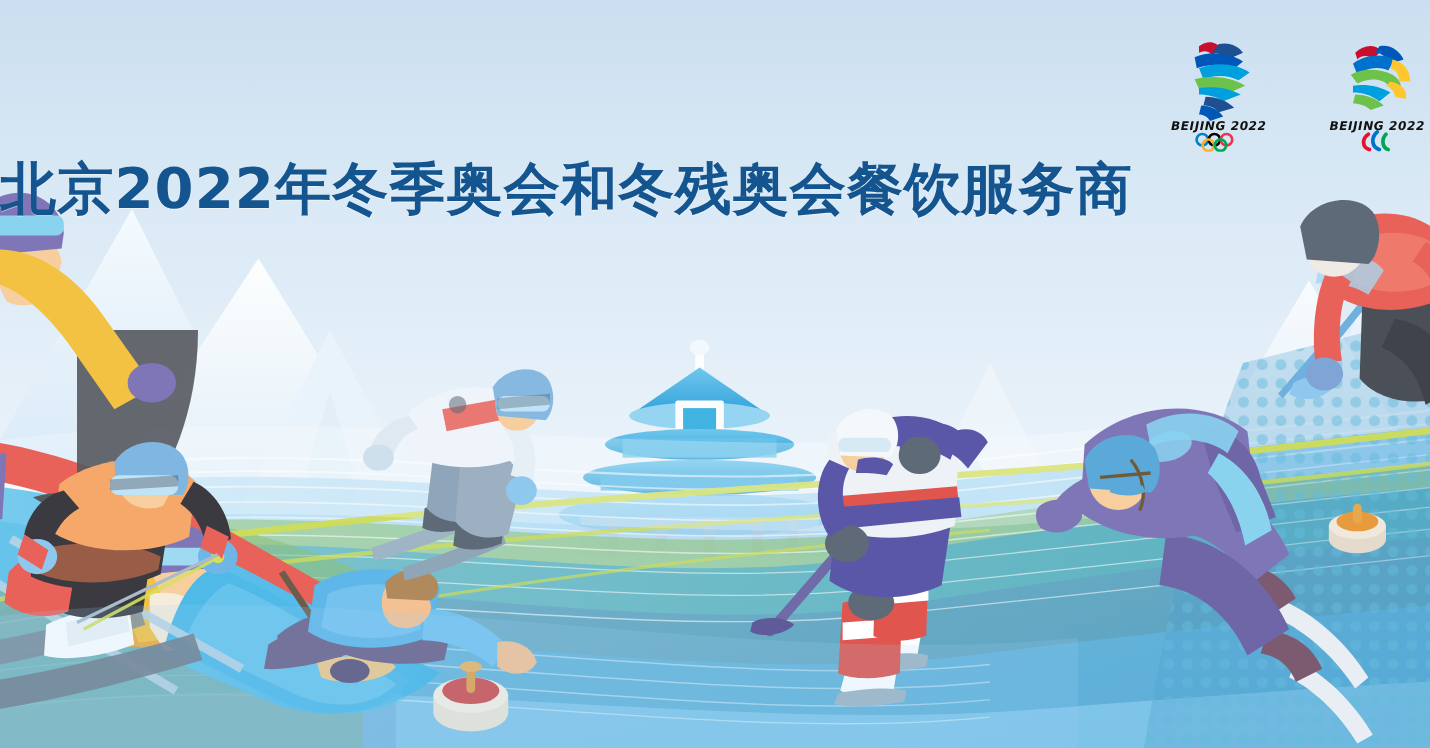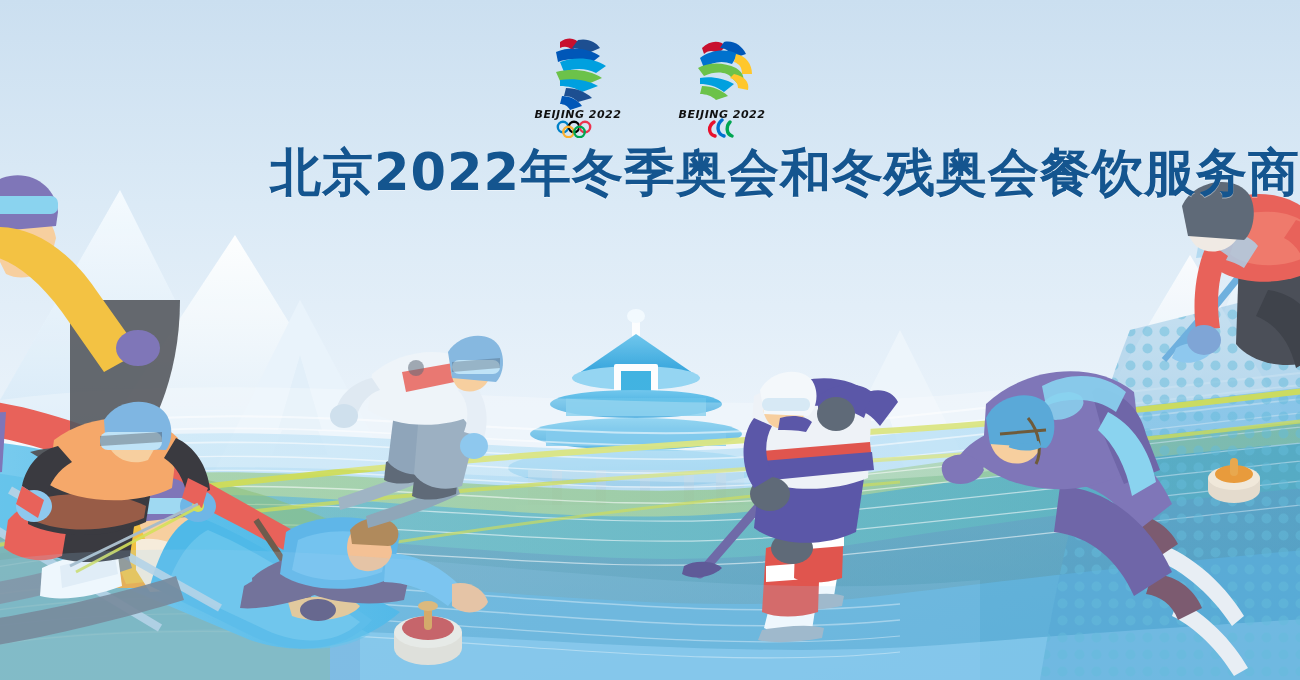--- a/index.html
+++ b/index.html
@@ -24,34 +24,34 @@
     height: 100%;
   }
   .layer svg { display: block; width: 100%; height: 100%; }
 
   
   #emblems {
     position: absolute;
     left: 0; right: 0;
     top: 26px;
     display: flex;
-    justify-content: center;
+    justify-content: flex-end;
     align-items: flex-start;
     gap: 48px;
     z-index: 40;
   }
   .emblem { width: 96px; }
   .emblem svg { display: block; width: 96px; height: 112px; }
 
   
   #title {
     position: absolute;
     left: 0; right: 0;
     top: 143px;
-    text-align: right;
+    text-align: left;
     z-index: 45;
   }
   #title .txt {
     display: inline-block;
     font-family: "DejaVu Sans", "Liberation Sans", sans-serif;
     font-weight: bold;
     font-size: 51px;
     letter-spacing: 1px;
     line-height: 60px;
     color: #14558f;

